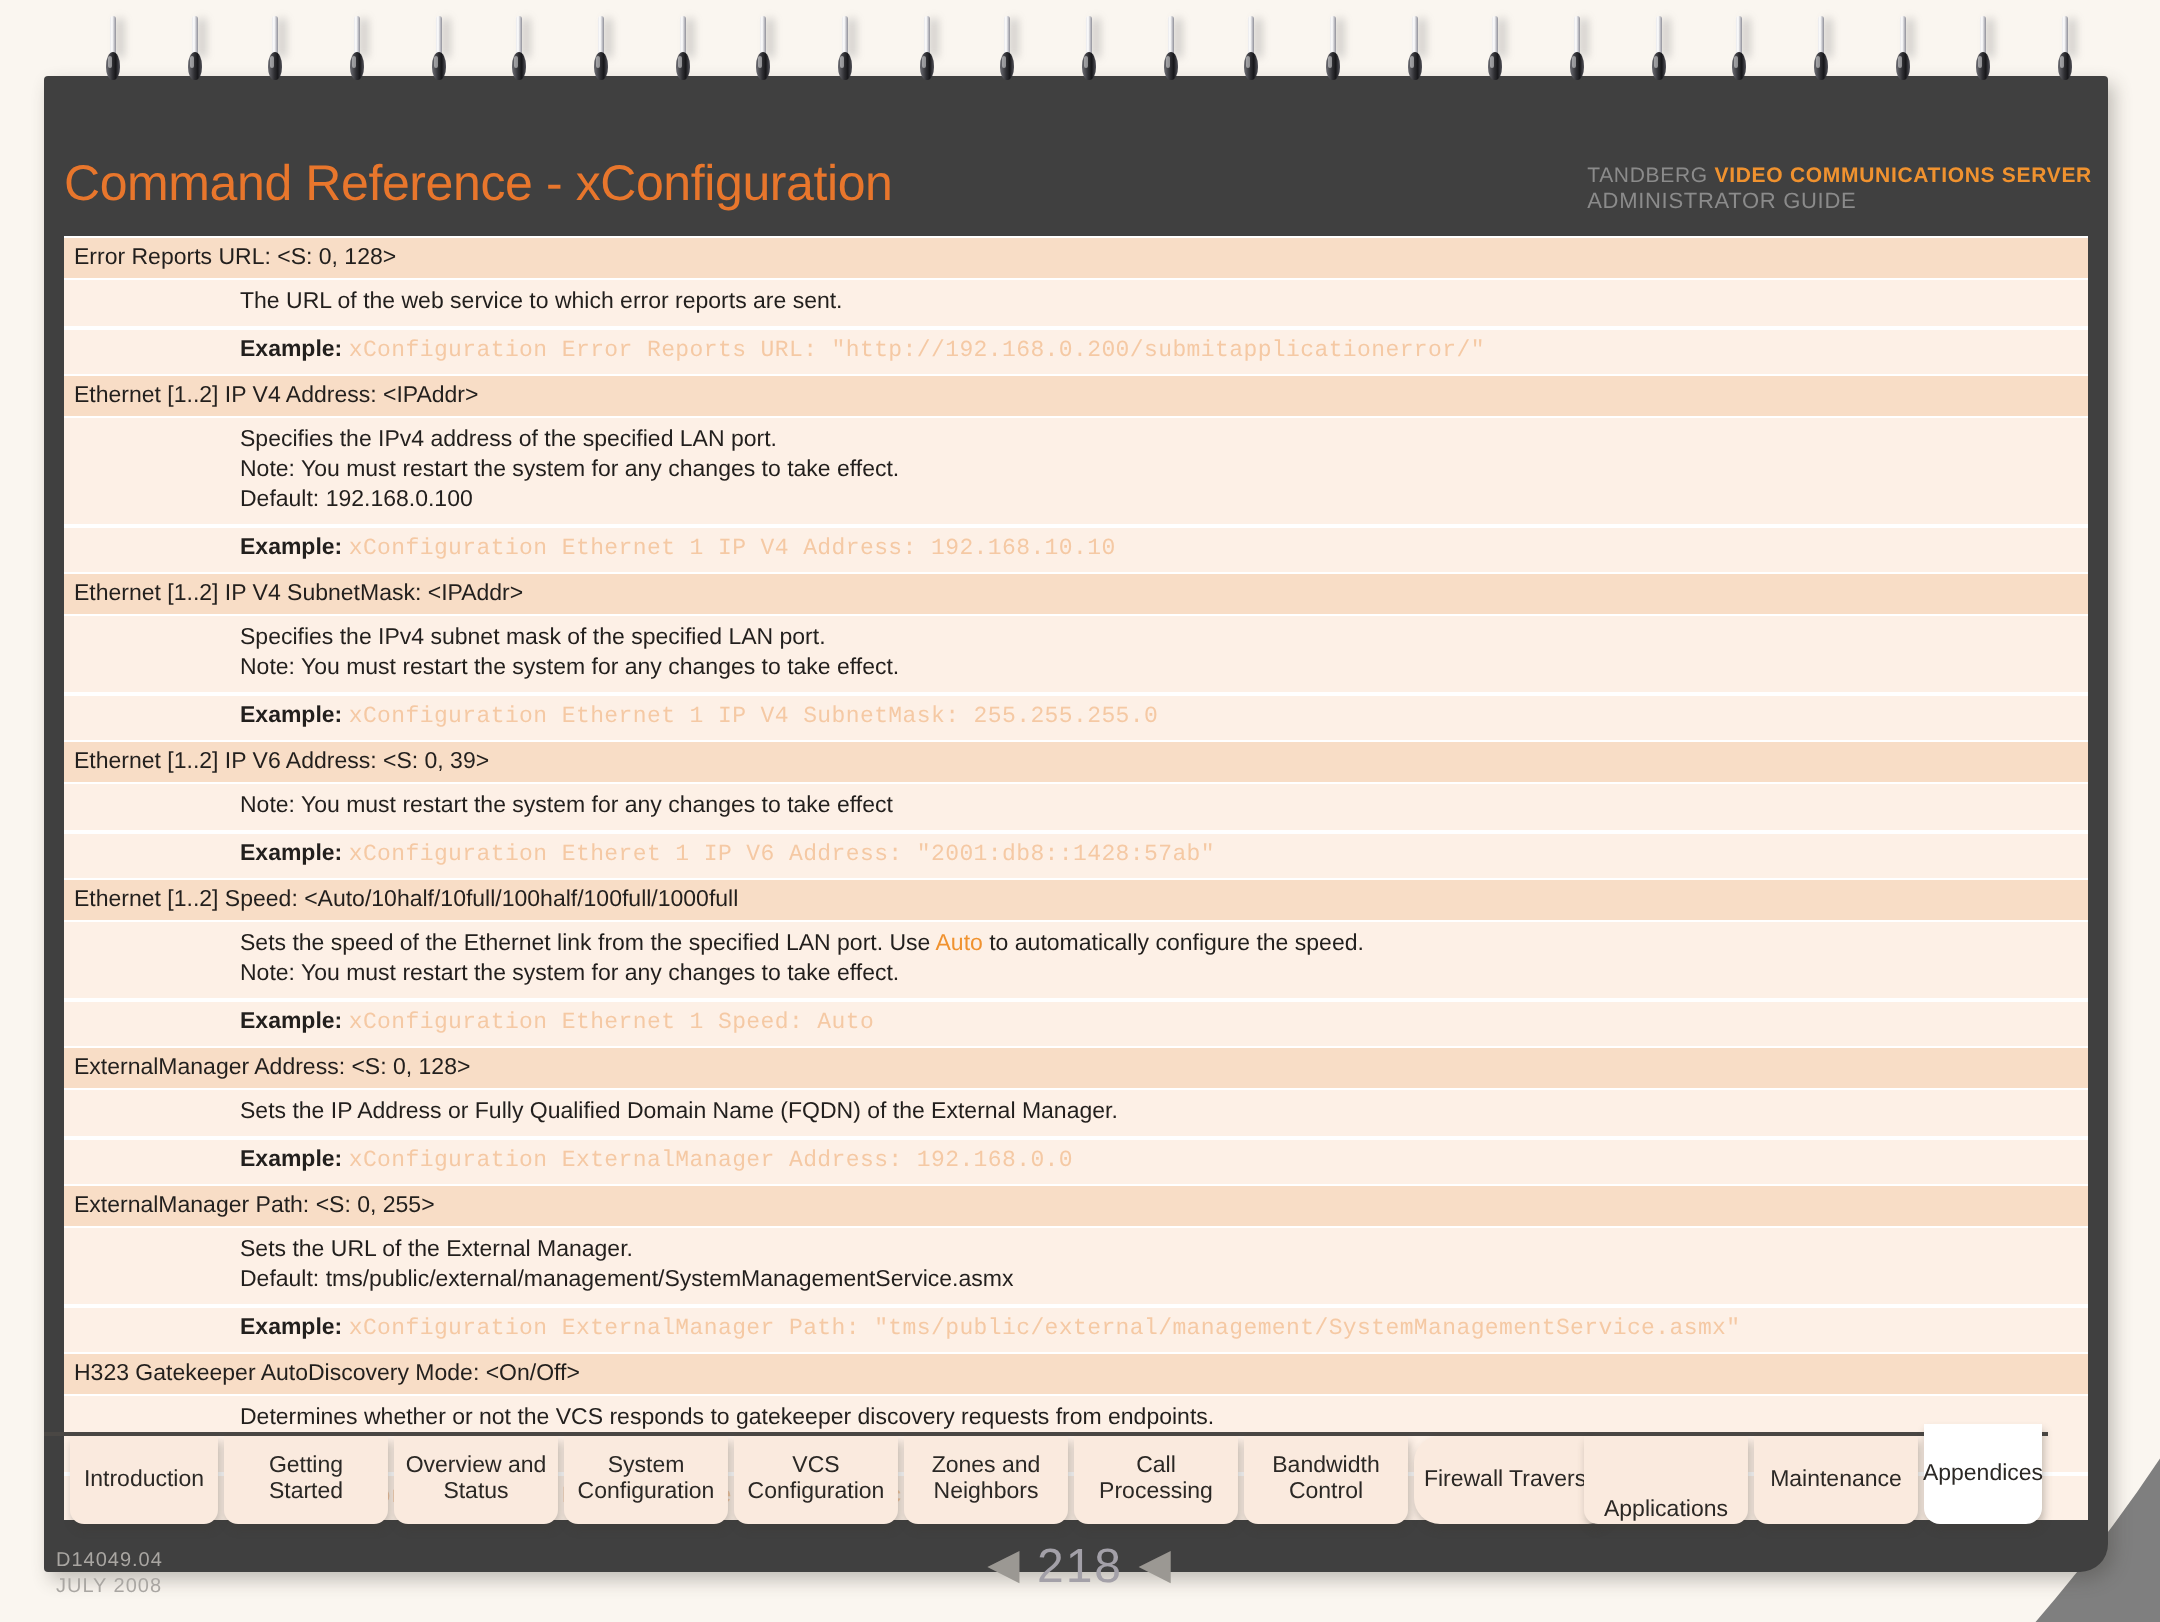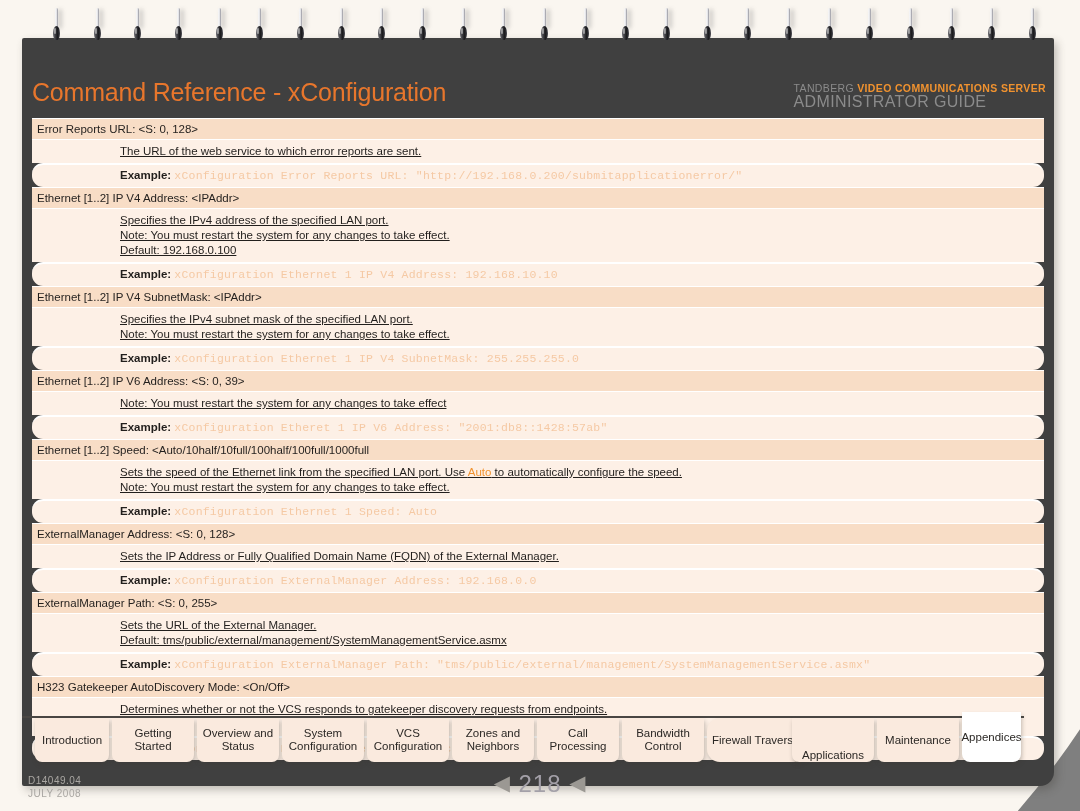--- a/index.html
+++ b/index.html
@@ -104,21 +104,21 @@
     position: absolute;
     right: 8px;
     top: 44px;
     text-align: left;
     line-height: 13px;
   }
   .brand-line1 { font-size: 10.5px; letter-spacing: 0.35px; }
   .brand-tandberg { color: #8b8b8b; }
   .brand-vcs { color: #f0922f; font-weight: bold; }
   .brand-line2 {
-    font-size: 16px;
+    font-size: 11px;
     color: #8b8b8b;
     letter-spacing: 0.35px;
   }
 
   
   #command-table {
     position: absolute;
     left: 10px;
     top: 80px;
     width: 1012px;
@@ -131,32 +131,30 @@
     line-height: 14px;
     border-top: 1px solid #ffffff;
   }
   .cmd-desc {
     background: #fdf0e6;
     font-size: 11.5px;
     color: #221f1d;
     padding: 4px 0 4px 88px;
     line-height: 15px;
     border-top: 1px solid #ffffff;
-    text-decoration: underline;
   }
   .cmd-desc div { white-space: nowrap; }
   .kw { color: #f0922f; }
   .cmd-example {
     background: #fdf0e6;
     font-size: 11.5px;
     padding: 3px 0 4px 88px;
     line-height: 15px;
     border-top: 2px solid #ffffff;
     white-space: nowrap;
-    border-radius: 11px;
   }
   .ex-label {
     color: #221f1d;
     font-weight: bold;
   }
   .ex-code {
     font-family: "Liberation Mono", monospace;
     color: #f5c9a4;
     font-size: 11.5px;
     letter-spacing: 0.2px;

